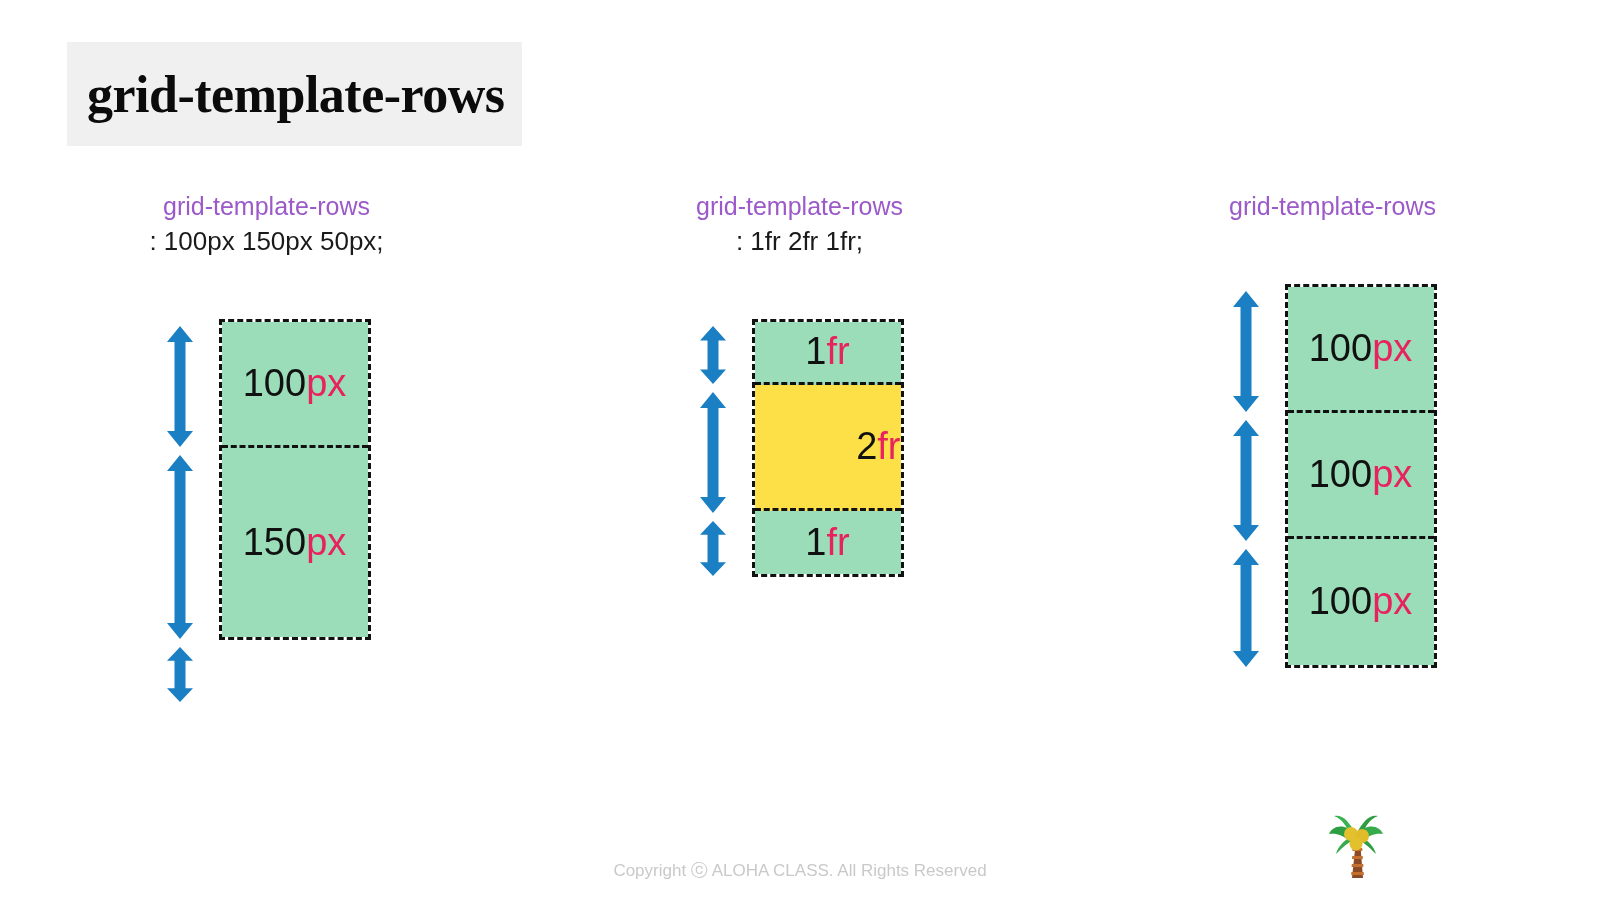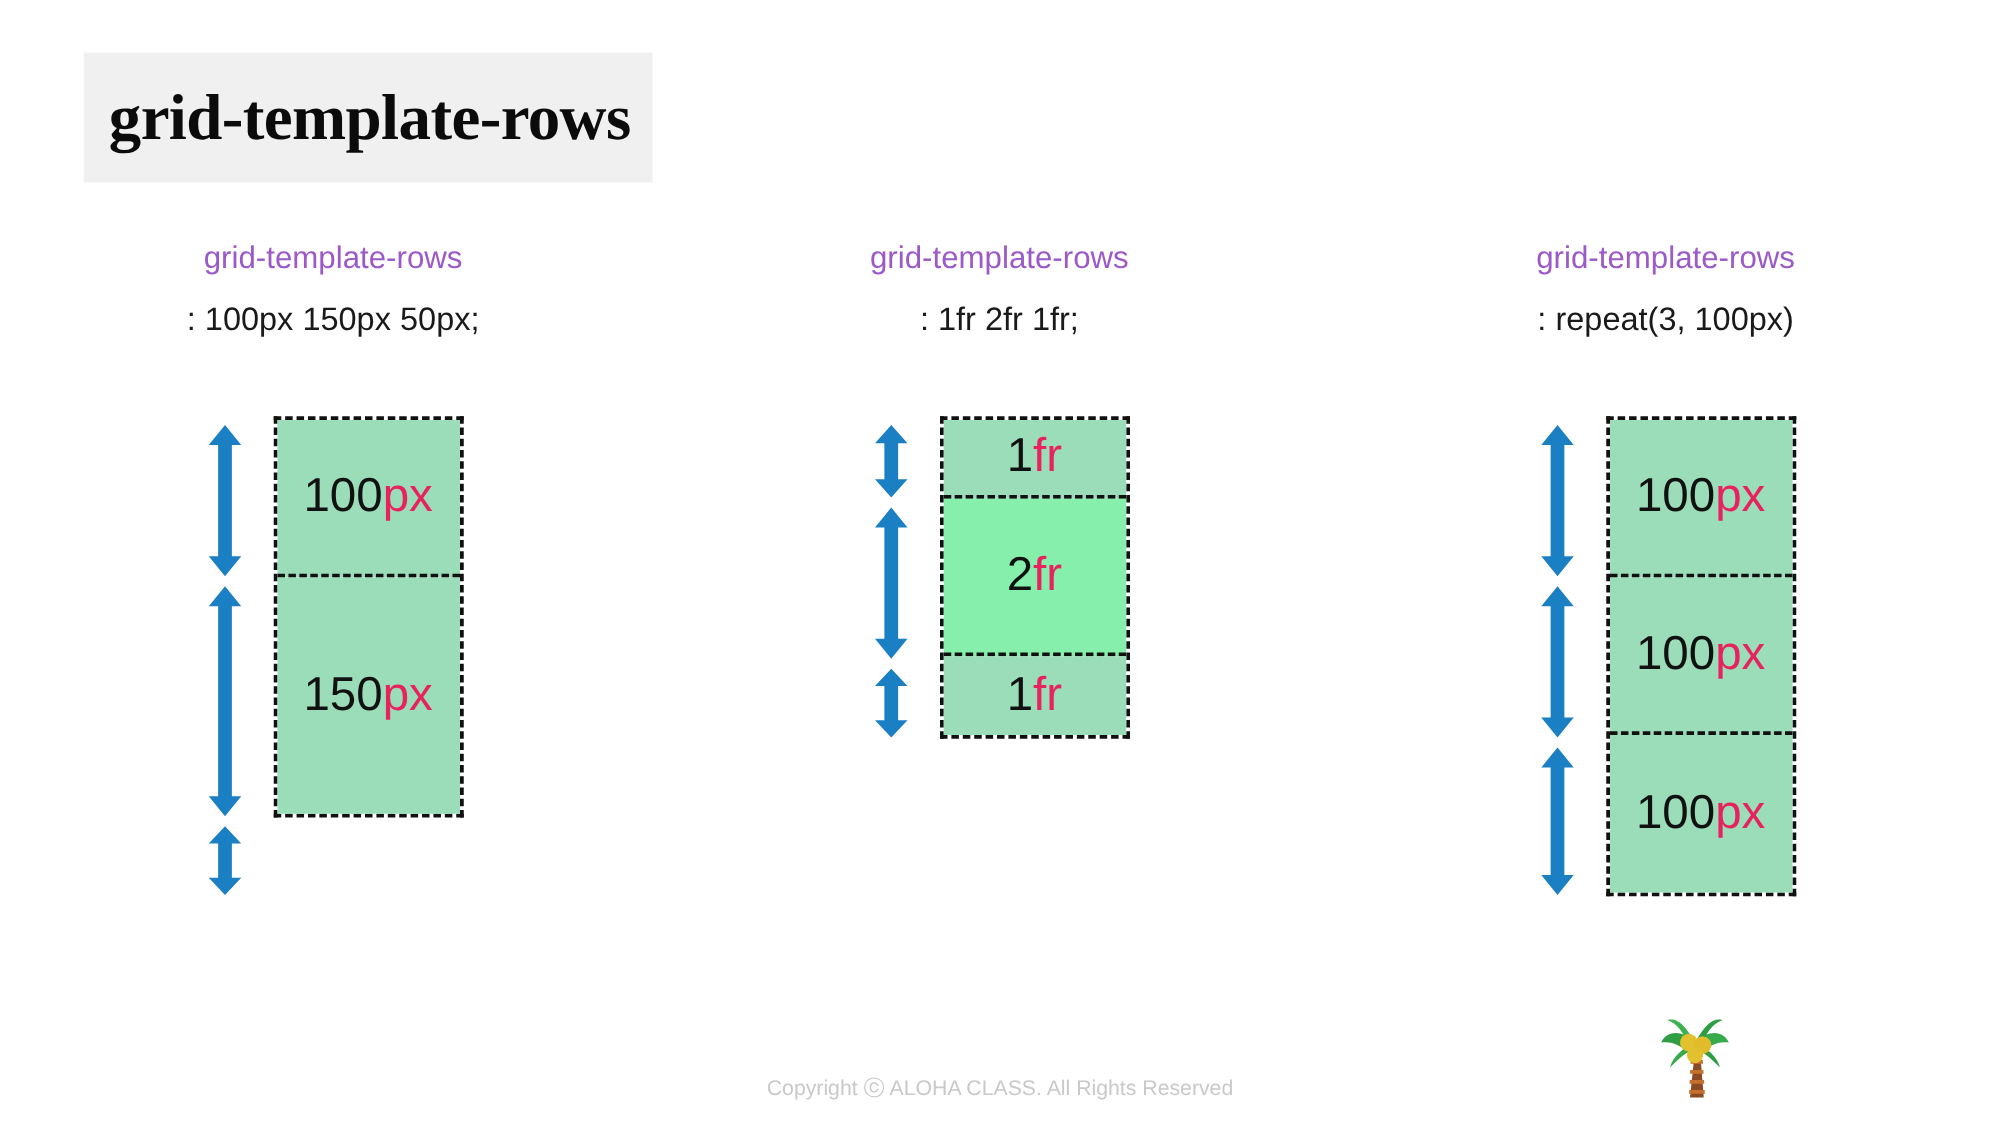--- a/index.html
+++ b/index.html
@@ -58,21 +58,20 @@
   .prop-name {
     font-size: 25px;
     color: #9b59c9;
     line-height: 1.35;
     white-space: nowrap;
   }
   .prop-value {
     font-size: 26px;
     color: #1a1a1a;
     line-height: 1.35;
-    margin-top: 14px;
     white-space: nowrap;
   }
 
   
   .diagram {
     display: flex;
     align-items: flex-start;
     margin-top: 60px;
   }
   .arrows {
@@ -191,33 +190,32 @@
             <div class="arrow-slot" style="height: 63px;">
               <svg width="30" height="63" viewBox="0 0 30 63" class="arrow-svg">
                 <path d="M 15 4 L 28 17.86 L 20.5 17.86 L 20.5 45.14 L 28 45.14 L 15 59 L 2 45.14 L 9.5 45.14 L 9.5 17.86 L 2 17.86 Z" fill="#1B7FC3"></path>
               </svg>
             </div>
           </div>
         <div class="grid-stack">
             <div class="grid-cell" style="height: 63px; background: rgb(155, 221, 184);">
               <div class="cell-label"><span>1</span><span class="unit" style="color: rgb(232, 34, 95);">fr</span></div>
             </div>
-            <div class="grid-cell" style="height: 126px; background: #86efac;">
+            <div class="grid-cell" style="height: 126px; background: #fde047; justify-content: flex-end;">
               <div class="cell-label"><span>2</span><span class="unit" style="color: rgb(232, 34, 95);">fr</span></div>
             </div>
             <div class="grid-cell" style="height: 63px; background: rgb(155, 221, 184);">
               <div class="cell-label"><span>1</span><span class="unit" style="color: rgb(232, 34, 95);">fr</span></div>
             </div>
           </div>
       </div>
     </div>
 
     <div class="column">
       <div class="prop-name">grid-template-rows</div>
-      <div class="prop-value">: repeat(3, 100px)</div>
       <div class="diagram">
         <div class="arrows">
             <div class="arrow-slot" style="height: 129px;">
               <svg width="30" height="129" viewBox="0 0 30 129" class="arrow-svg">
                 <path d="M 15 4 L 28 20 L 20.5 20 L 20.5 109 L 28 109 L 15 125 L 2 109 L 9.5 109 L 9.5 20 L 2 20 Z" fill="#1B7FC3"></path>
               </svg>
             </div>
             <div class="arrow-slot" style="height: 129px;">
               <svg width="30" height="129" viewBox="0 0 30 129" class="arrow-svg">
                 <path d="M 15 4 L 28 20 L 20.5 20 L 20.5 109 L 28 109 L 15 125 L 2 109 L 9.5 109 L 9.5 20 L 2 20 Z" fill="#1B7FC3"></path>

